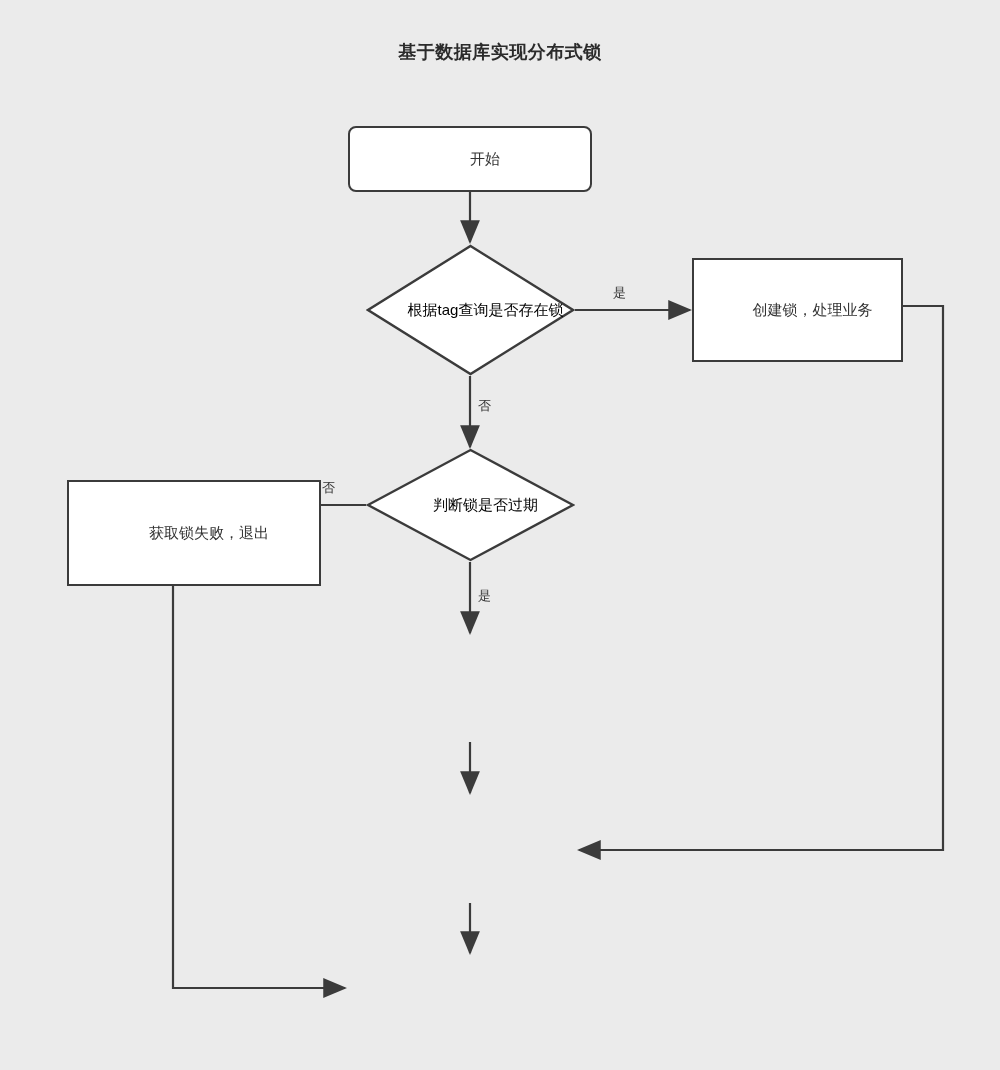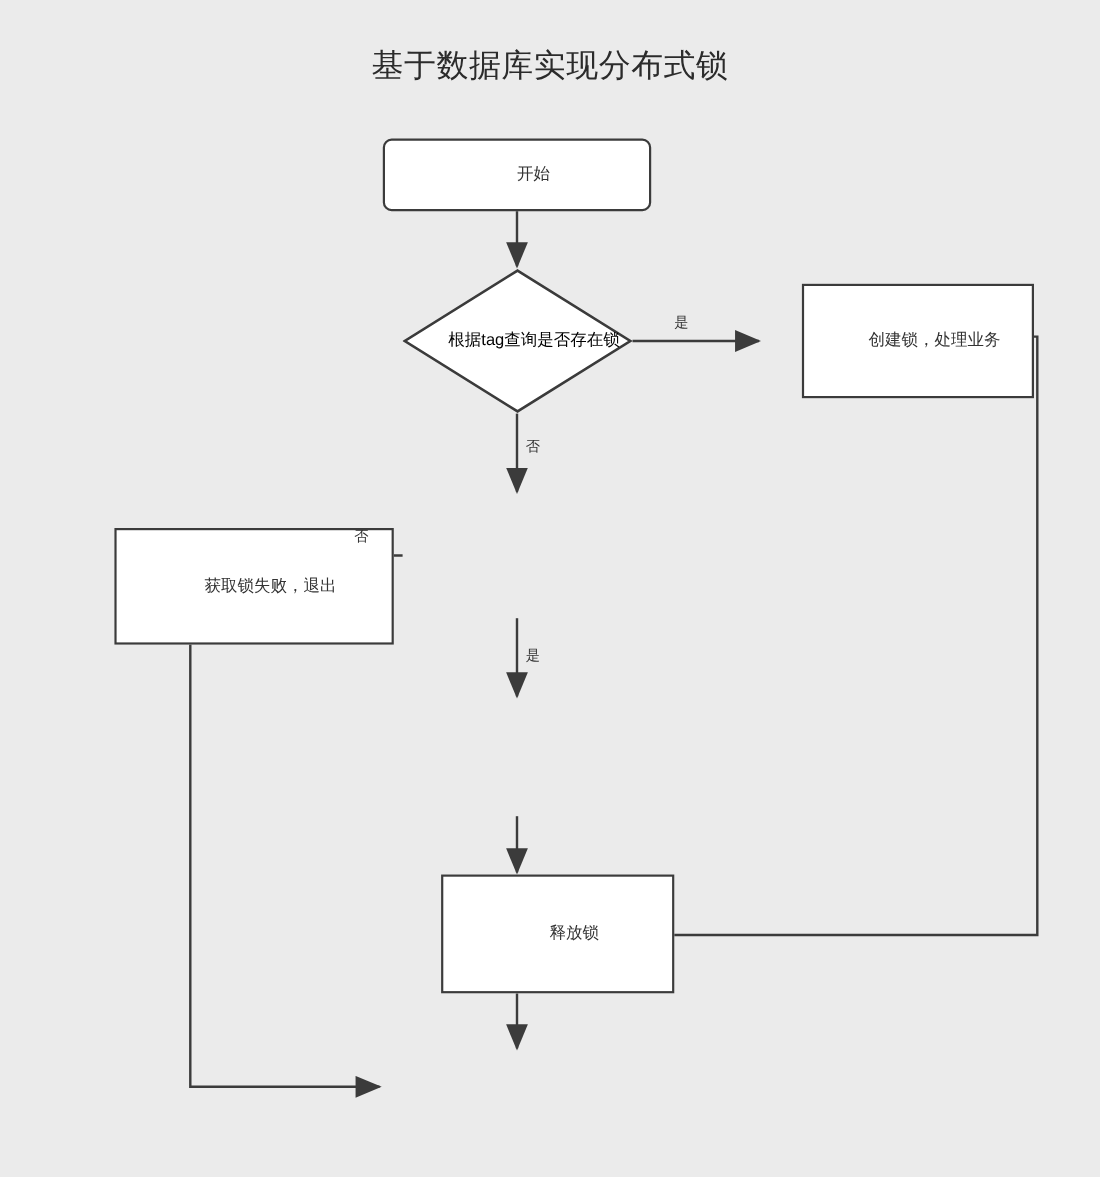--- a/index.html
+++ b/index.html
@@ -26,41 +26,40 @@
     width: 1000px;
     height: 1070px;
     pointer-events: none;
   }
   .diagram-title {
     position: absolute;
     left: 0;
     top: 40px;
     width: 1000px;
     text-align: center;
-    font-size: 29px;
-    font-weight: normal;
+    font-size: 18px;
+    font-weight: bold;
     color: #2b2b2b;
     letter-spacing: 0.5px;
   }
   .node {
     position: absolute;
     box-sizing: border-box;
     display: flex;
     align-items: center;
     justify-content: center;
     text-align: center;
     color: #333333;
     font-size: 15px;
     line-height: 1.5;
     padding-left: 30px;
   }
   .node-rect {
     background: #ffffff;
     border: 2px solid #3b3b3b;
-    margin-left: 37px;
   }
   .node-round {
     background: #ffffff;
     border: 2px solid #3b3b3b;
     border-radius: 8px;
   }
   .node-rect .node-label,
   .node-round .node-label {
     padding: 0 10px;
     display: block;
@@ -134,29 +133,32 @@
     <svg class="diamond-shape" viewBox="0 0 209 132" preserveAspectRatio="none">
       <polygon points="104.5,2 207,66 104.5,130 2,66" fill="#ffffff" stroke="#3b3b3b" stroke-width="2.4" vector-effect="non-scaling-stroke"></polygon>
     </svg>
     <span class="diamond-label">根据tag查询是否存在锁</span>
   </div>
 
   <div class="node node-rect" style="left:692px; top:258px; width:211px; height:104px;">
     <span class="node-label">创建锁，处理业务</span>
   </div>
 
+  <div class="node node-diamond" style="left:366px; top:448px; width:209px; height:114px;">
+    <svg class="diamond-shape" viewBox="0 0 209 114" preserveAspectRatio="none">
+      <polygon points="104.5,2 207,57 104.5,112 2,57" fill="#ffffff" stroke="#3b3b3b" stroke-width="2.4" vector-effect="non-scaling-stroke"></polygon>
+    </svg>
+    <span class="diamond-label">判断锁是否过期</span>
+  </div>
 
   <div class="node node-rect" style="left:67px; top:480px; width:254px; height:106px;">
     <span class="node-label">获取锁失败，退出</span>
   </div>
 
 
-  <div class="node node-rect" style="left:364px; top:795px; width:212px; height:108px;">
-    <span class="node-label">释放锁</span>
-  </div>
 
 
   <div class="edge-label" style="left:613px; top:286px;">是</div>
 
   <div class="edge-label" style="left:478px; top:399px;">否</div>
 
   <div class="edge-label" style="left:322px; top:481px;">否</div>
 
   <div class="edge-label" style="left:478px; top:589px;">是</div>
 

